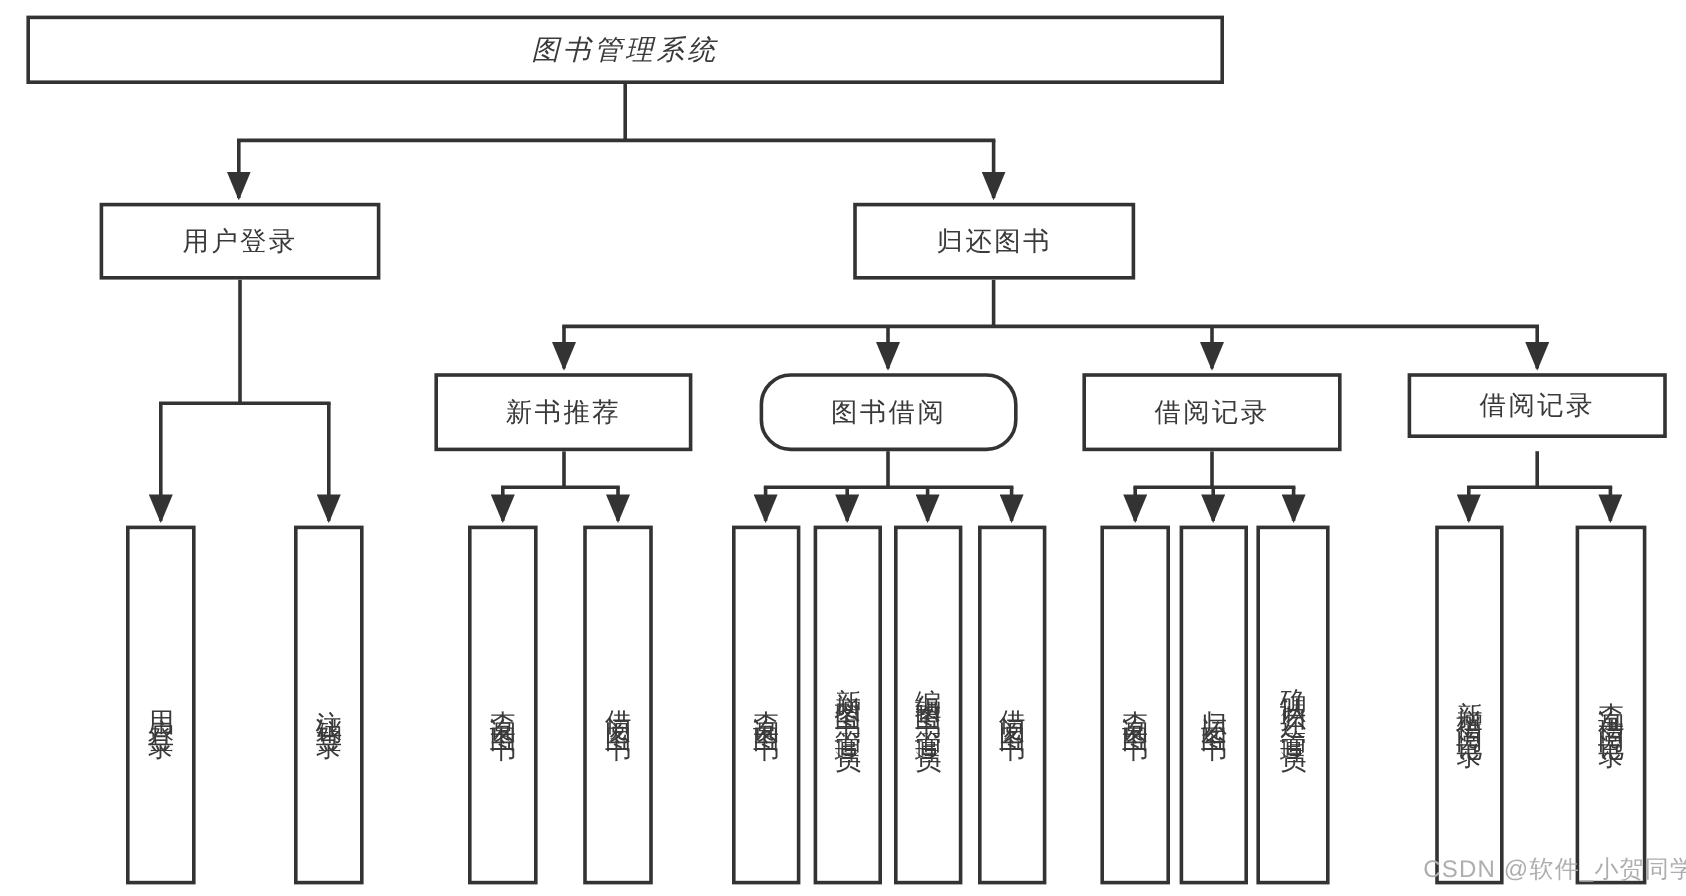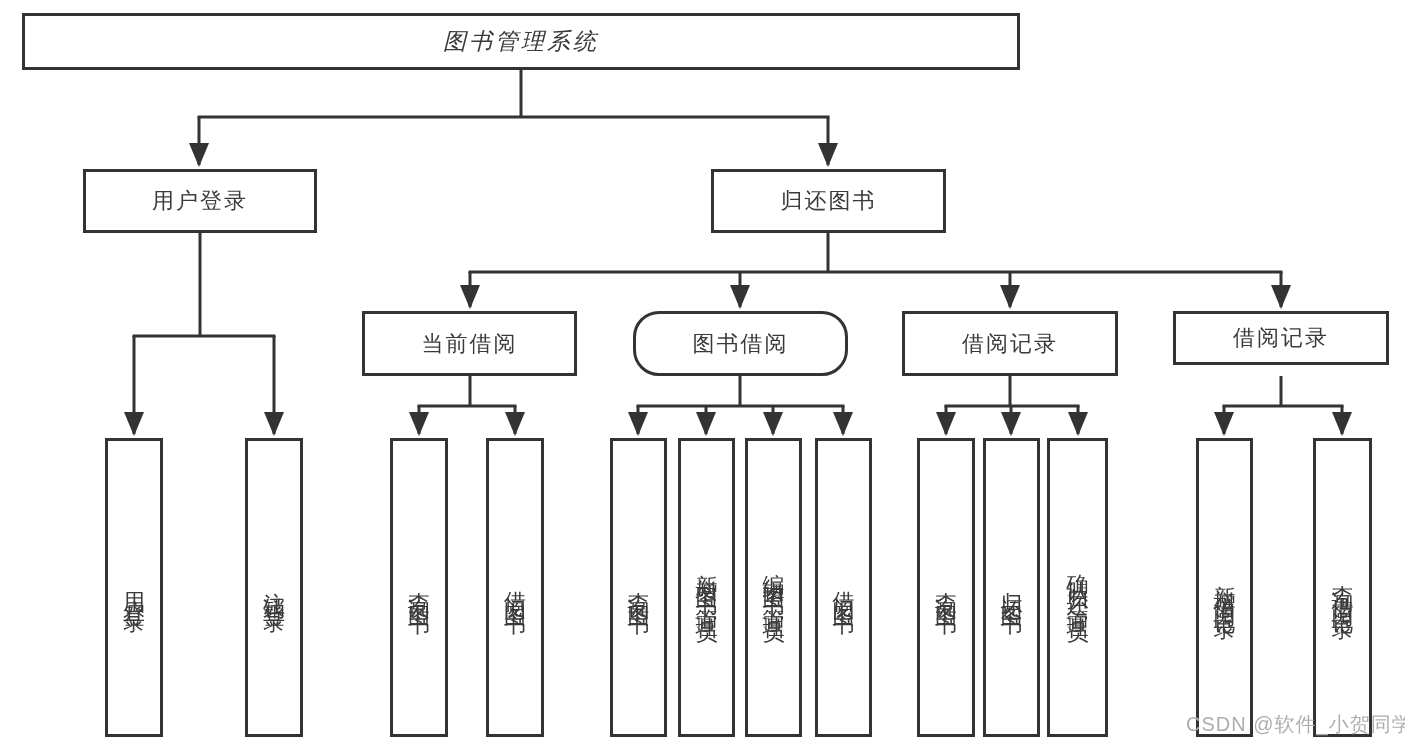--- a/index.html
+++ b/index.html
@@ -85,21 +85,21 @@
   </div>
 
   <div class="node" style="left:83px; top:169px; width:234px; height:64px;">
     <span class="h-label-sm">用户登录</span>
   </div>
   <div class="node" style="left:711px; top:169px; width:235px; height:64px;">
     <span class="h-label-sm">归还图书</span>
   </div>
 
   <div class="node" style="left:362px; top:311px; width:215px; height:65px;">
-    <span class="h-label-sm">当前借阅</span>
+    <span class="h-label-sm">新书推荐</span>
   </div>
   <div class="node" style="left:633px; top:311px; width:215px; height:65px;border-radius:26px;">
     <span class="h-label-sm">图书借阅</span>
   </div>
   <div class="node" style="left:902px; top:311px; width:216px; height:65px;">
     <span class="h-label-sm">借阅记录</span>
   </div>
   <div class="node" style="left:1173px; top:311px; width:216px; height:54px;">
     <span class="h-label-sm">借阅记录</span>
   </div>

